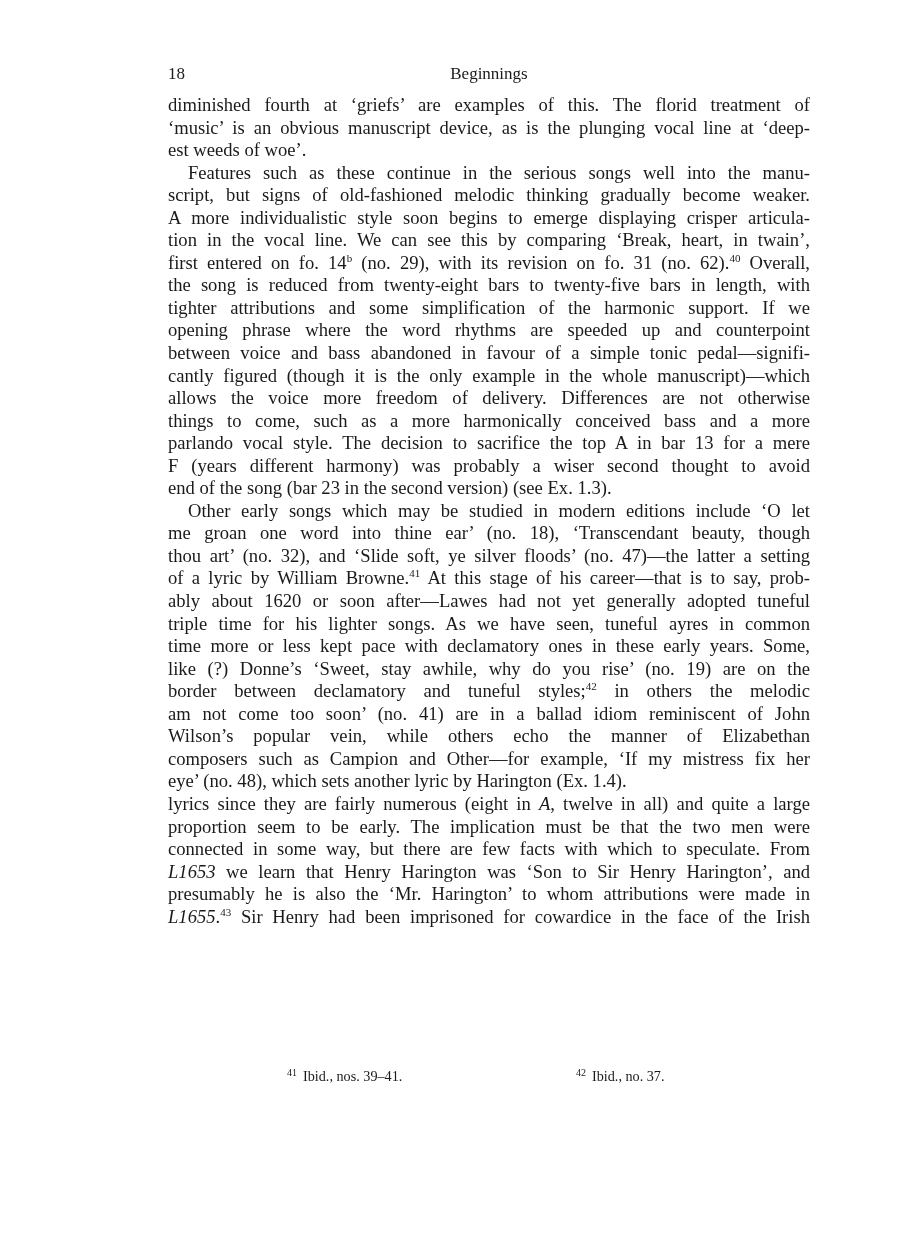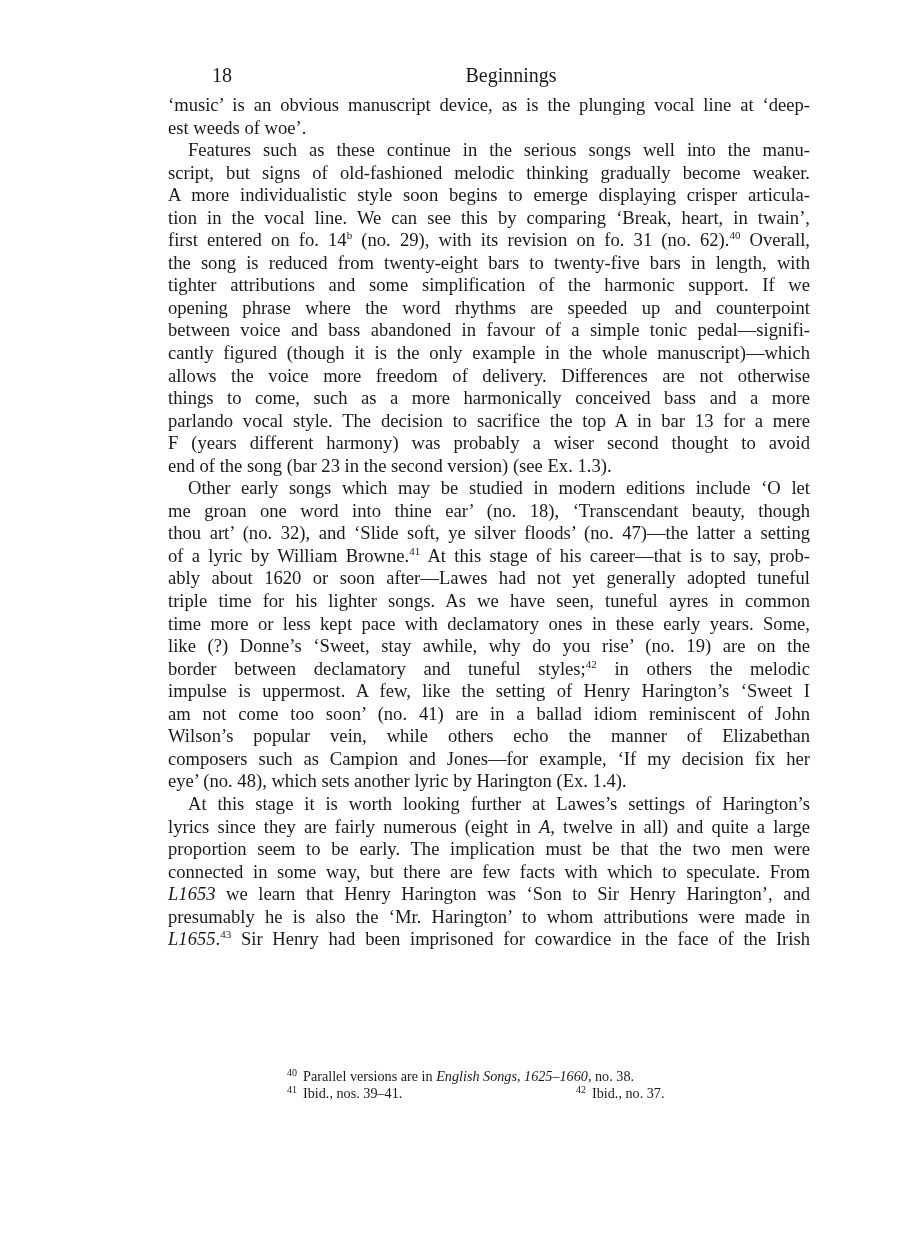--- a/index.html
+++ b/index.html
@@ -1,19 +1,19 @@
 <!DOCTYPE html>
 <html><head>
 <meta charset="utf-8">
 <style>
   html, body { margin:0; padding:0; background:#ffffff; }
   body { width:900px; height:1258px; position:relative; overflow:hidden;
          font-family:"Liberation Serif","DejaVu Serif",serif; color:#1a1a1a; }
   .page { position:absolute; left:168px; top:62px; width:642px; }
-  .running-head { position:relative; height:28px; font-size:20px;margin-left:44px; }
+  .running-head { position:relative; height:28px; font-size:17px; }
   .folio { position:absolute; left:0; top:2px; }
   .chapter-title { position:absolute; left:0; right:0; text-align:center; top:2px; }
   .body-text { margin-top:4px; font-size:18.6px; line-height:22.55px; }
   .body-text p { margin:0; text-align:justify; text-align-last:left; hyphens:manual; }
   .line { display:block; text-align:justify; text-align-last:justify; white-space:normal; }
   .line.last { text-align-last:left; }
   sup { font-size:11px; line-height:0; vertical-align:7px; }
   .footnotes { position:absolute; left:287px; top:1068px; width:420px; font-size:14.2px; line-height:17px; }
   .fn { position:relative; white-space:nowrap; }
   .fn .num { font-size:10px; vertical-align:5px; line-height:0; display:inline-block; width:16px; }
@@ -23,20 +23,21 @@
 </head>
 <body>
 
 <div class="page">
   <div class="running-head">
     <span class="folio">18</span>
     <span class="chapter-title">Beginnings</span>
   </div>
   <div class="body-text" id="body-text">
       <p>
+        <span class="line">diminished fourth at ‘griefs’ are examples of this. The florid treatment of</span>
         <span class="line">‘music’ is an obvious manuscript device, as is the plunging vocal line at ‘deep-</span>
         <span class="line last">est weeds of woe’.</span>
       </p>
       <p>
         <span class="line" style="text-indent: 20px;">Features such as these continue in the serious songs well into the manu-</span>
         <span class="line">script, but signs of old-fashioned melodic thinking gradually become weaker.</span>
         <span class="line">A more individualistic style soon begins to emerge displaying crisper articula-</span>
         <span class="line">tion in the vocal line. We can see this by comparing ‘Break, heart, in twain’,</span>
         <span class="line">first entered on fo. 14<sup>b</sup> (no. 29), with its revision on fo. 31 (no. 62).<sup>40</sup> Overall,</span>
         <span class="line">the song is reduced from twenty-eight bars to twenty-five bars in length, with</span>
@@ -53,39 +54,34 @@
       <p>
         <span class="line" style="text-indent: 20px;">Other early songs which may be studied in modern editions include ‘O let</span>
         <span class="line">me groan one word into thine ear’ (no. 18), ‘Transcendant beauty, though</span>
         <span class="line">thou art’ (no. 32), and ‘Slide soft, ye silver floods’ (no. 47)—the latter a setting</span>
         <span class="line">of a lyric by William Browne.<sup>41</sup> At this stage of his career—that is to say, prob-</span>
         <span class="line">ably about 1620 or soon after—Lawes had not yet generally adopted tuneful</span>
         <span class="line">triple time for his lighter songs. As we have seen, tuneful ayres in common</span>
         <span class="line">time more or less kept pace with declamatory ones in these early years. Some,</span>
         <span class="line">like (?) Donne’s ‘Sweet, stay awhile, why do you rise’ (no. 19) are on the</span>
         <span class="line">border between declamatory and tuneful styles;<sup>42</sup> in others the melodic</span>
-        <span class="line">impulse is uppermost. A few, like the setting of Henry Harington’s ‘Sweet I</span>
         <span class="line">am not come too soon’ (no. 41) are in a ballad idiom reminiscent of John</span>
         <span class="line">Wilson’s popular vein, while others echo the manner of Elizabethan</span>
-        <span class="line">composers such as Campion and Jones—for example, ‘If my decision fix her</span>
+        <span class="line">composers such as Campion and Other—for example, ‘If my mistress fix her</span>
         <span class="line last">eye’ (no. 48), which sets another lyric by Harington (Ex. 1.4).</span>
       </p>
       <p>
-        <span class="line" style="text-indent: 20px;">At this stage it is worth looking further at Lawes’s settings of Harington’s</span>
         <span class="line">lyrics since they are fairly numerous (eight in <i>A</i>, twelve in all) and quite a large</span>
         <span class="line">proportion seem to be early. The implication must be that the two men were</span>
         <span class="line">connected in some way, but there are few facts with which to speculate. From</span>
         <span class="line"><i>L1653</i> we learn that Henry Harington was ‘Son to Sir Henry Harington’, and</span>
         <span class="line">presumably he is also the ‘Mr. Harington’ to whom attributions were made in</span>
         <span class="line"><i>L1655</i>.<sup>43</sup> Sir Henry had been imprisoned for cowardice in the face of the Irish</span>
       </p>
     </div>
 </div>
 
 <div class="footnotes">
   <div class="fn">
-    <span class="num">40</span><span>Parallel versions are in </span><i>English Songs, 1625–1660</i><span>, no. 38.</span>
-  </div>
-  <div class="fn">
     <span><span class="num">41</span><span>Ibid., nos. 39–41.</span></span>
     <span class="fn-right"><span class="num">42</span><span>Ibid., no. 37.</span></span>
   </div>
 </div>
 
 </body></html>

